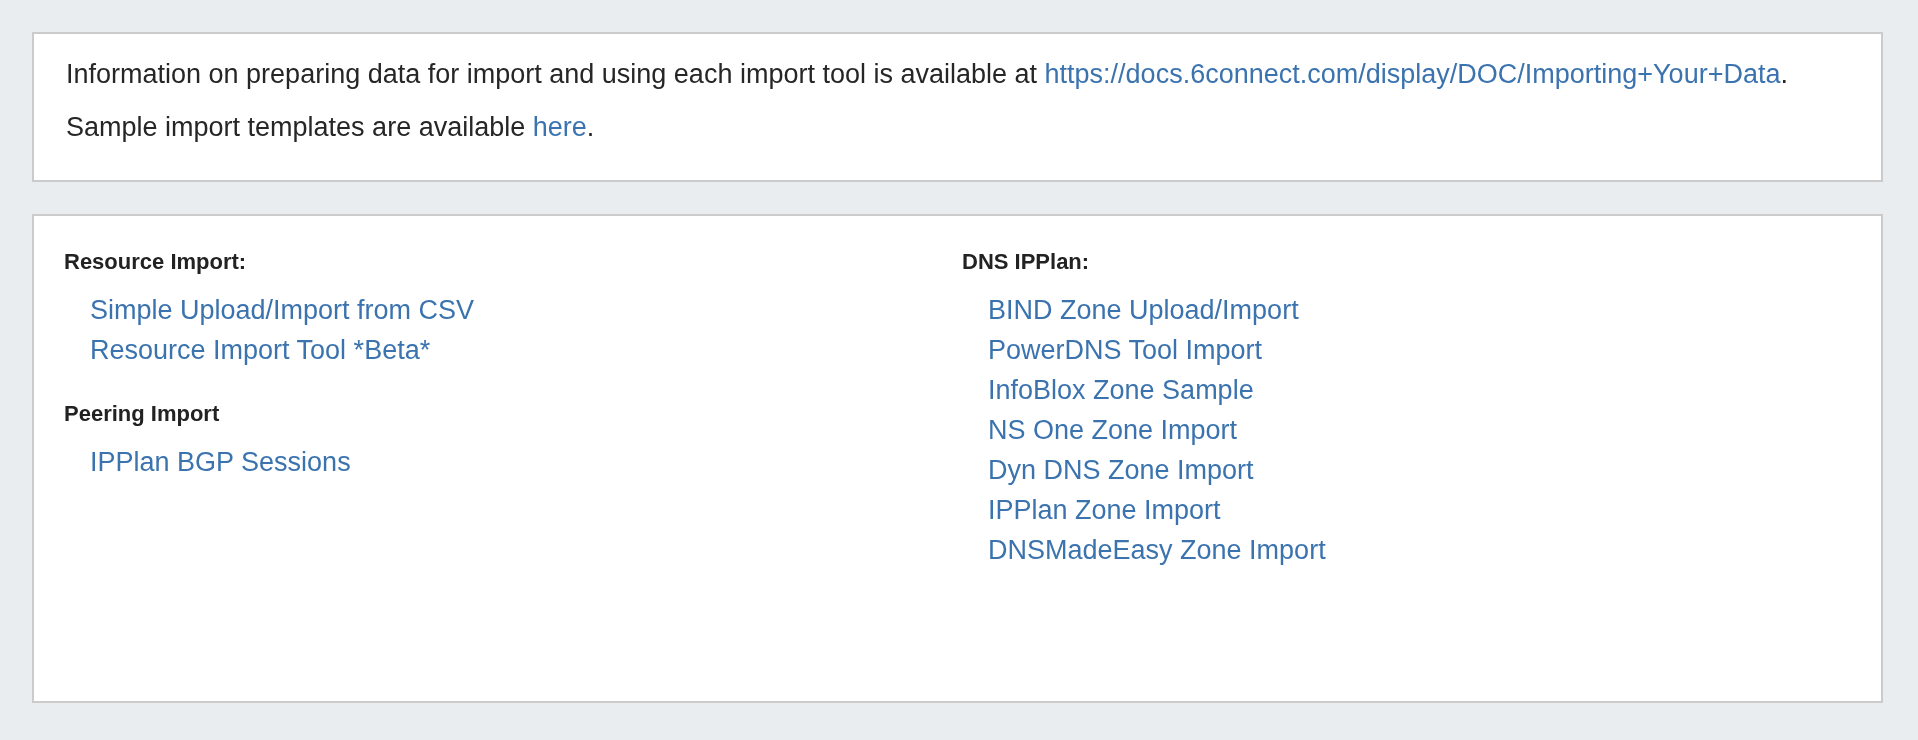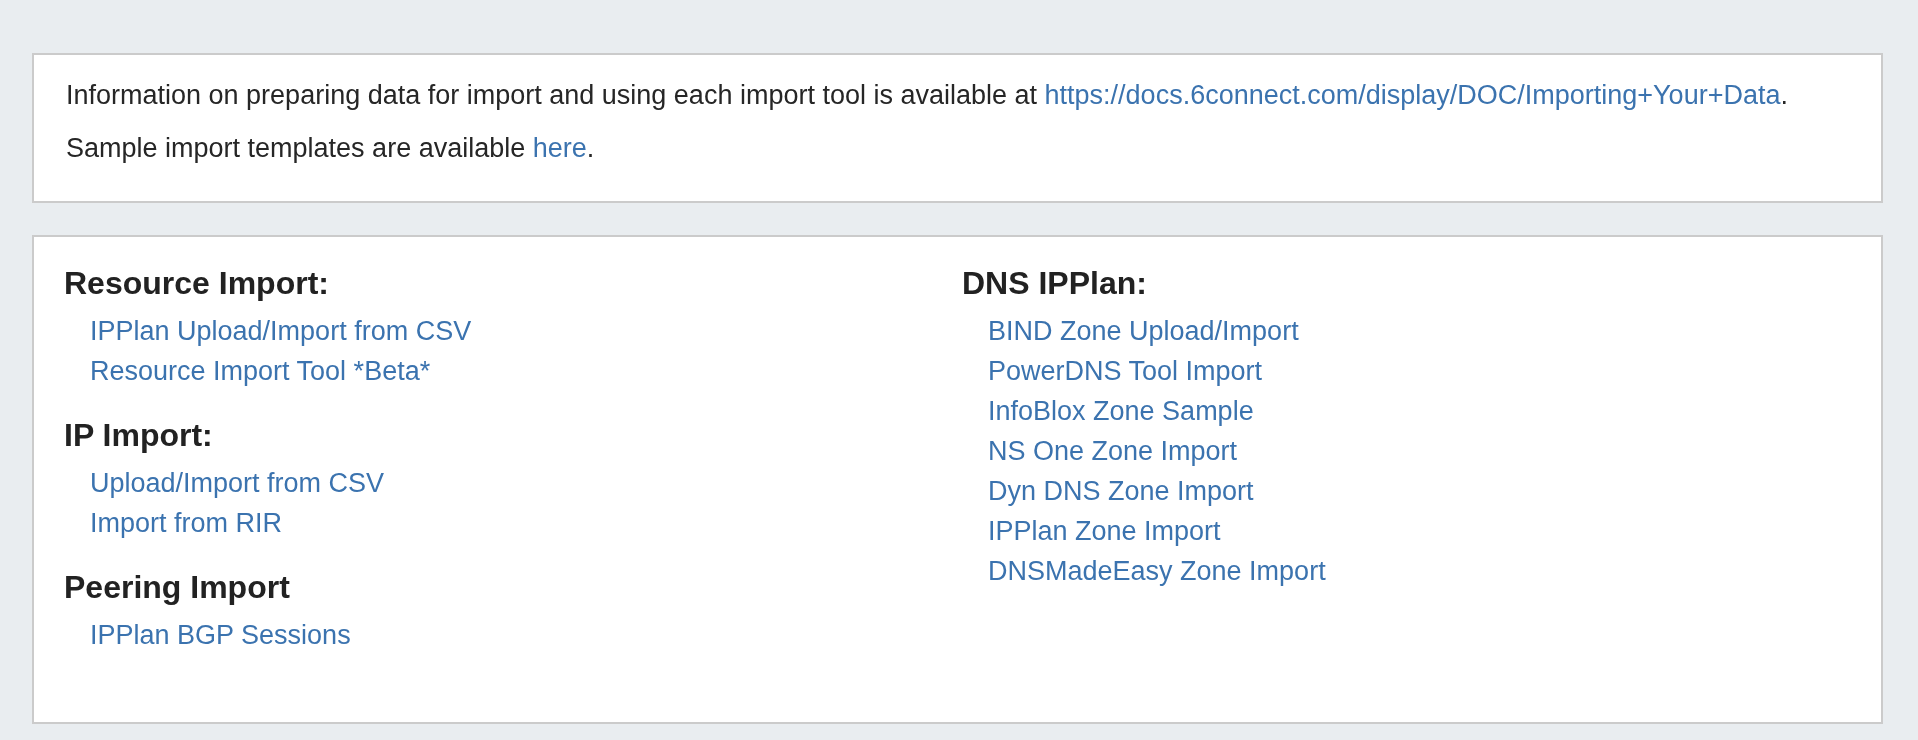--- a/index.html
+++ b/index.html
@@ -20,21 +20,21 @@
     font-family: "Liberation Sans", sans-serif;
     overflow: hidden;
   }
   .panel {
     width: 1851px;
     margin-left: 32px;
     background: var(--panel-background);
     border: 2px solid var(--panel-border);
   }
   .info-panel {
-    margin-top: 53px;
+    margin-top: 32px;
     padding: 24px 45px 36px 32px;
   }
   .info-line {
     margin: 0;
     font-size: 27px;
     line-height: 33px;
     color: var(--text-color);
     white-space: nowrap;
   }
   .info-line + .info-line { margin-top: 20px; }
@@ -42,21 +42,21 @@
     margin-top: 32px;
     height: 489px;
     padding: 28px 30px;
   }
   .cols { display: flex; align-items: flex-start; }
   .col-left { width: 898px; flex: 0 0 auto; }
   .col-right { flex: 1 1 auto; }
   .section + .section { margin-top: 26px; }
   .section-heading {
     margin: 0 0 10px 0;
-    font-size: 32px;
+    font-size: 22px;
     line-height: 36px;
     font-weight: bold;
     color: var(--heading-color);
   }
   .link-list {
     list-style: none;
     margin: 0;
     padding: 0 0 0 26px;
   }
   .link-list li {
@@ -79,32 +79,25 @@
 </div>
 
 <div class="panel import-panel">
   <div class="cols">
 
     <div class="col-left">
 
       <div class="section">
         <h2 class="section-heading">Resource Import:</h2>
         <ul class="link-list">
-          <li><a class="import-link">IPPlan Upload/Import from CSV</a></li>
+          <li><a class="import-link">Simple Upload/Import from CSV</a></li>
           <li><a class="import-link">Resource Import Tool *Beta*</a></li>
         </ul>
       </div>
 
-      <div class="section">
-        <h2 class="section-heading">IP Import:</h2>
-        <ul class="link-list">
-          <li><a class="import-link">Upload/Import from CSV</a></li>
-          <li><a class="import-link">Import from RIR</a></li>
-        </ul>
-      </div>
 
       <div class="section">
         <h2 class="section-heading">Peering Import</h2>
         <ul class="link-list">
           <li><a class="import-link">IPPlan BGP Sessions</a></li>
         </ul>
       </div>
 
     </div>
 

